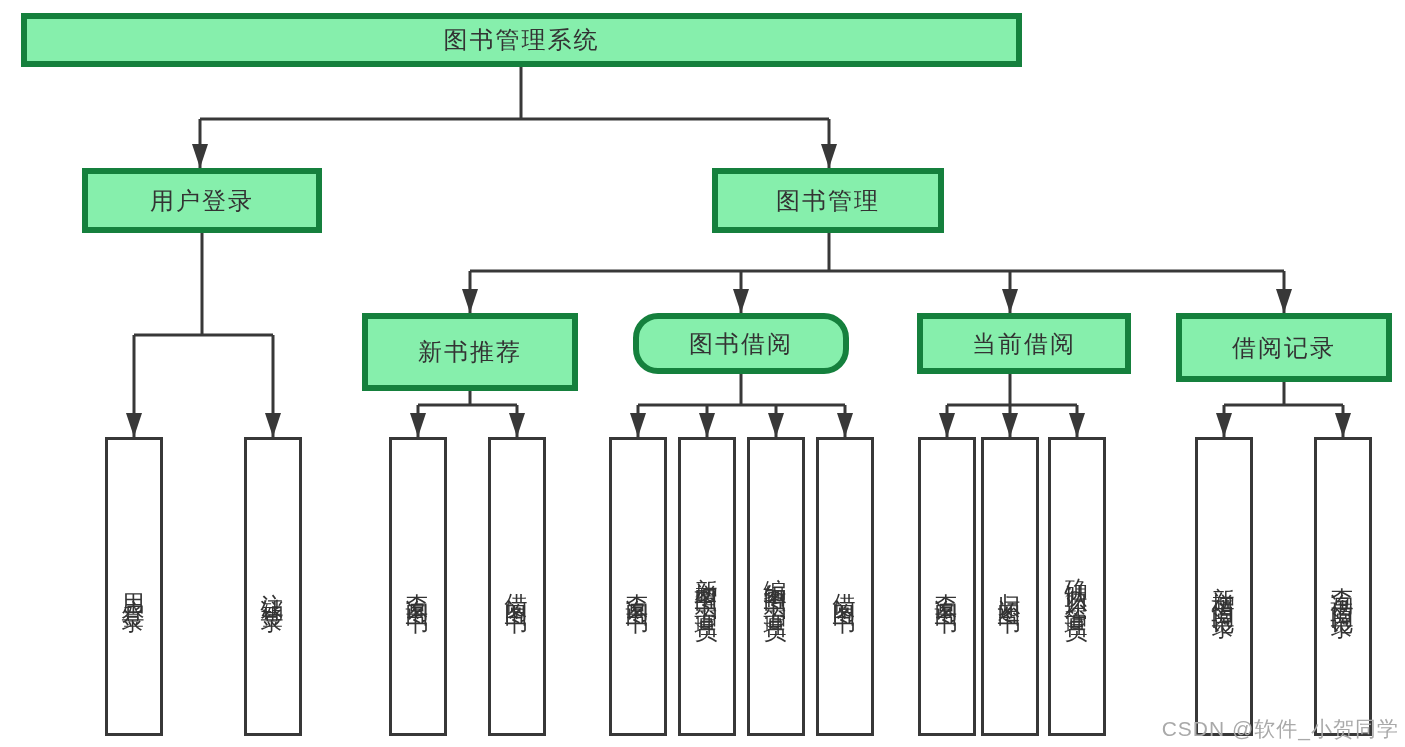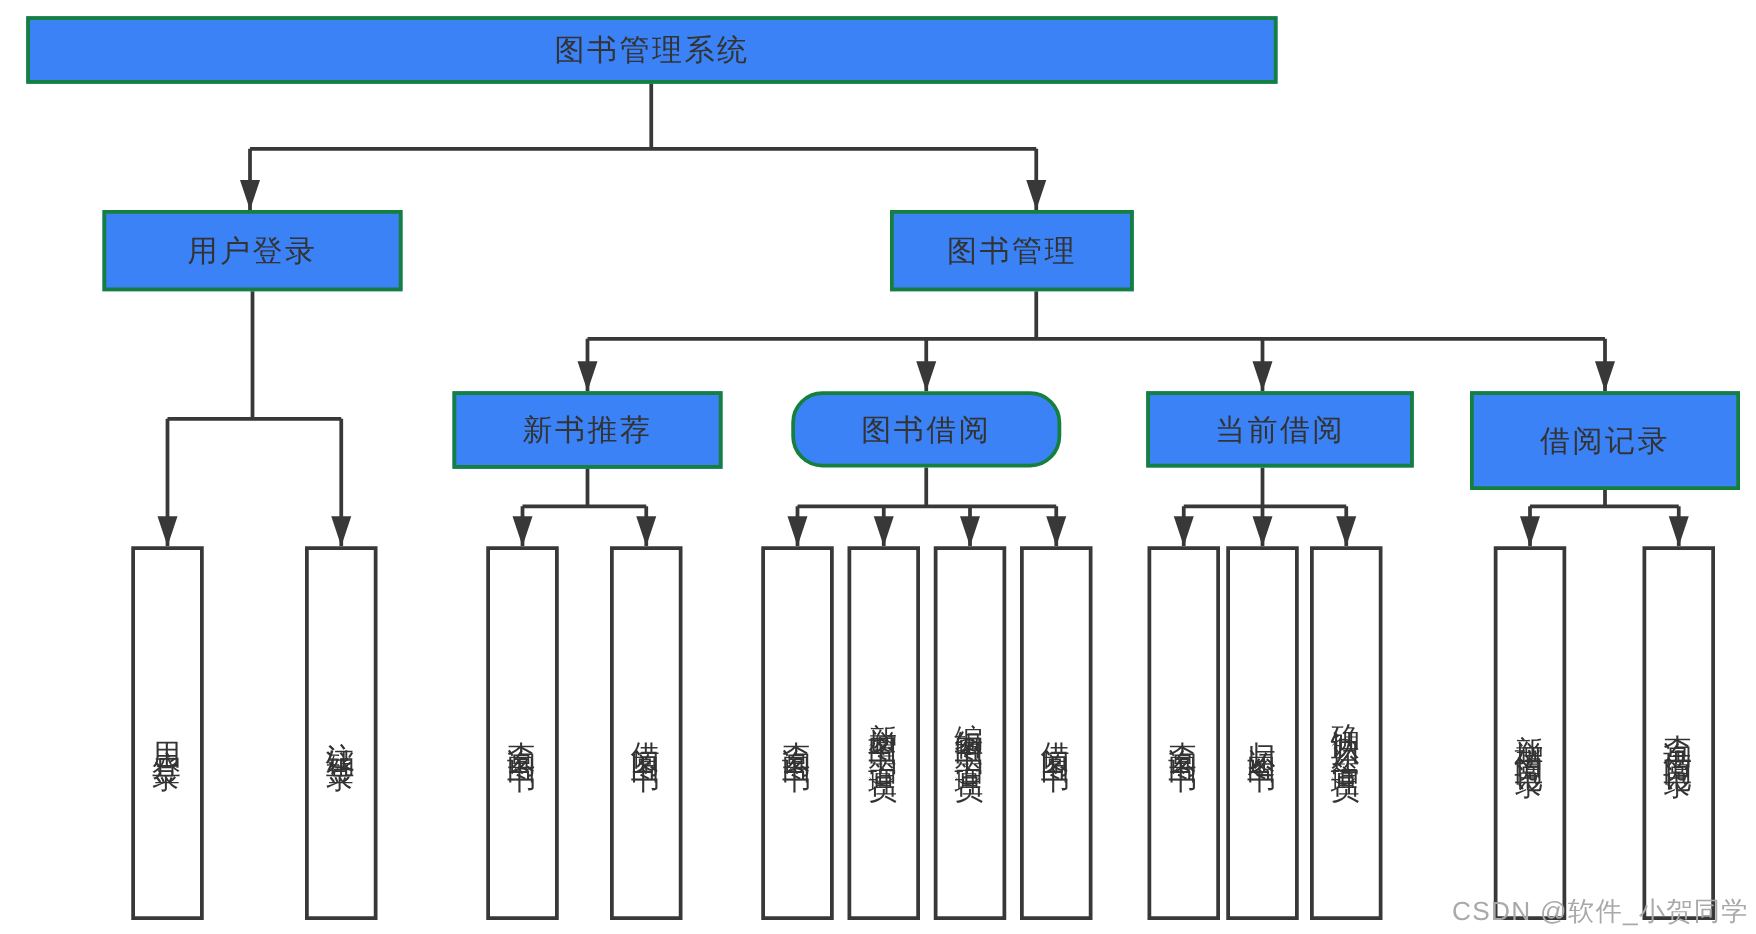--- a/index.html
+++ b/index.html
@@ -1,20 +1,20 @@
 <!DOCTYPE html>
 <html><head>
 <meta charset="utf-8">
 <style>
   html,body{margin:0;padding:0;background:#ffffff;}
   body{width:1405px;height:747px;position:relative;overflow:hidden;
        font-family:"Liberation Sans",sans-serif;}
   .stage{position:absolute;left:0;top:0;width:1405px;height:747px;}
   .connectors{position:absolute;left:0;top:0;width:1405px;height:747px;z-index:1;}
-  .hbox{position:absolute;border:3px solid #15803d;background:#3b82f6;
+  .hbox{position:absolute;border:6px solid #15803d;background:#86efac;
         box-sizing:border-box;display:flex;align-items:center;justify-content:center;
         z-index:2;}
   .hbox span{font-size:24px;color:#333333;letter-spacing:2px;white-space:nowrap;}
   .leaf{position:absolute;top:437px;width:58px;height:299px;border:3px solid #383838;
         background:#ffffff;box-sizing:border-box;display:flex;align-items:center;
         justify-content:center;z-index:2;}
   .leaf span{writing-mode:vertical-rl;text-orientation:mixed;font-size:23px;
         letter-spacing:6px;color:#333333;white-space:nowrap;}
   .watermark{position:absolute;right:6px;bottom:4px;font-size:21px;
         color:#a9a9a9;z-index:9;letter-spacing:1px;margin-top:46px;}
@@ -64,34 +64,34 @@
     </g>
   </svg>
 
   <div class="hbox" style="left:21px;top:13px;width:1001px;height:54px;">
     <span>图书管理系统</span>
   </div>
 
   <div class="hbox" style="left:82px;top:168px;width:240px;height:65px;">
     <span>用户登录</span>
   </div>
-  <div class="hbox" style="left:712px;top:168px;width:195px;height:65px;">
+  <div class="hbox" style="left:712px;top:168px;width:232px;height:65px;">
     <span>图书管理</span>
   </div>
 
-  <div class="hbox" style="left:362px;top:313px;width:216px;height:62px;">
+  <div class="hbox" style="left:362px;top:313px;width:216px;height:78px;">
     <span>新书推荐</span>
   </div>
   <div class="hbox" style="left:633px;top:313px;width:216px;height:61px;border-radius:25px;">
     <span>图书借阅</span>
   </div>
   <div class="hbox" style="left:904px;top:313px;width:214px;height:61px;margin-left:13px;">
     <span>当前借阅</span>
   </div>
-  <div class="hbox" style="left:1176px;top:313px;width:216px;height:79px;">
+  <div class="hbox" style="left:1176px;top:313px;width:216px;height:69px;">
     <span>借阅记录</span>
   </div>
 
   <div class="leaf" style="left:105px;">
     <span>用户登录</span>
   </div>
   <div class="leaf" style="left:244px;">
     <span>注销登录</span>
   </div>
   <div class="leaf" style="left:389px;">

